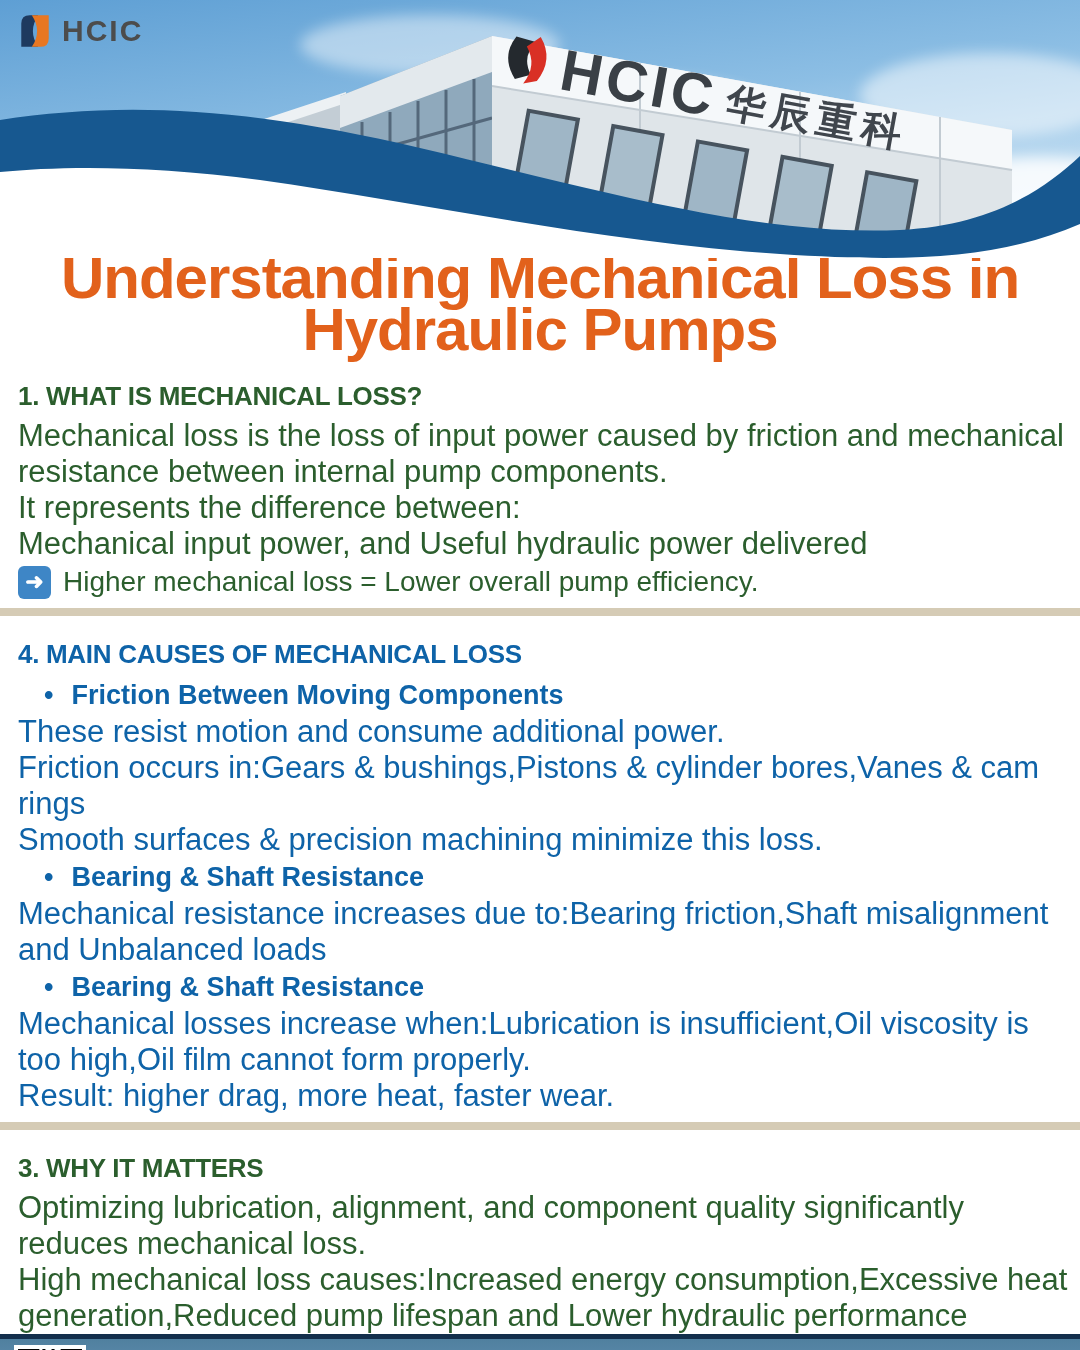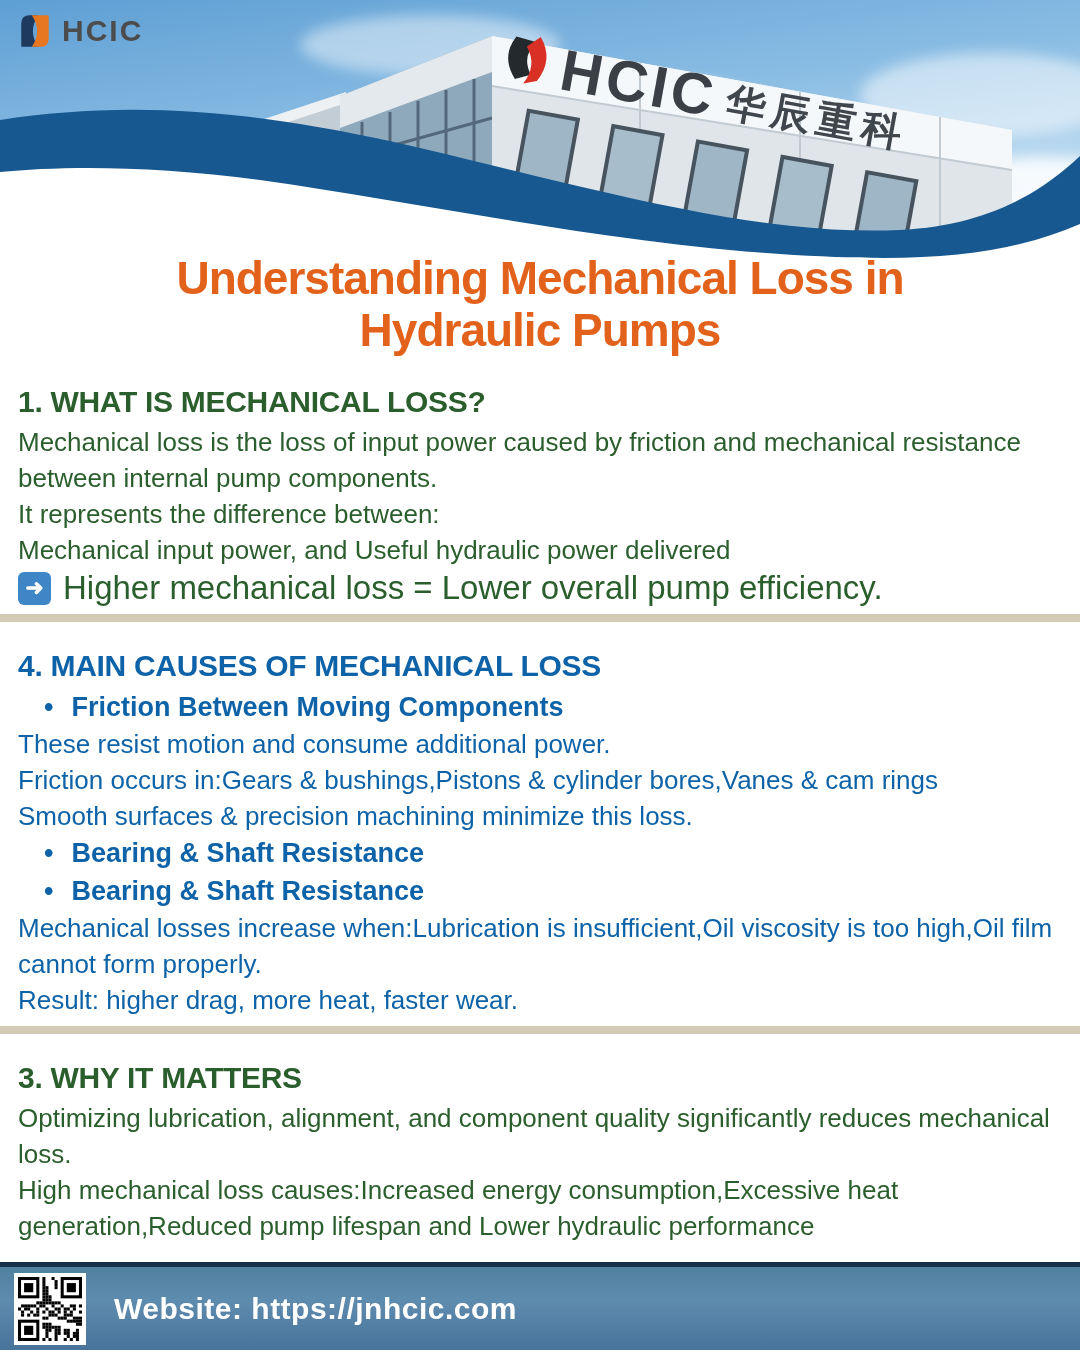--- a/index.html
+++ b/index.html
@@ -8,34 +8,34 @@
 
   
   .hero { position:relative; width:1080px; height:258px; flex:0 0 auto; }
   .hero svg.scene { display:block; }
   .logo { position:absolute; top:12px; left:16px; display:flex; align-items:center; gap:8px; }
   .logo-mark { width:38px; height:38px; display:inline-block; }
   .logo-text { font-size:30px; font-weight:bold; color:#4c4c4c; letter-spacing:2px; }
 
   
   .title { margin:-6px 30px 2px; text-align:center; color:#E2611B; font-weight:bold;
-           font-size:46px; line-height:52px; letter-spacing:-1px; }
+           font-size:60px; line-height:52px; letter-spacing:-1px; }
 
   
   .section { padding:0 12px 0 18px; }
-  .section h2 { font-size:30px; line-height:40px; margin:24px 0 2px; letter-spacing:-0.3px; }
-  .section p  { font-size:26px; line-height:36px; }
+  .section h2 { font-size:26px; line-height:40px; margin:18px 0 2px; letter-spacing:-0.3px; }
+  .section p  { font-size:31px; line-height:36px; }
   .green h2, .green p, .green .callout-text { color:#2B5E2D; }
   .blue  h2, .blue  p { color:#0E63A8; }
 
   .callout { display:flex; align-items:center; gap:12px; margin-top:2px; }
   .arrow-badge { flex:0 0 auto; width:33px; height:33px; border-radius:6px; background:#3E86C6;
                  color:#fff; display:flex; align-items:center; justify-content:center;
                  font-size:22px; font-weight:bold; }
-  .callout-text { font-size:33px; line-height:36px; }
+  .callout-text { font-size:28px; line-height:36px; }
 
   .sub { display:flex; align-items:baseline; color:#0E63A8; font-weight:bold;
          font-size:27px; line-height:38px; }
   .sub .dot { margin:0 18px 0 26px; font-size:27px; }
 
   .divider { height:8px; background:#D5CBB5; margin-top:8px; flex:0 0 auto; }
 
   
   .footer { margin-top:auto; flex:0 0 auto; height:88px; width:1080px;
             border-top:5px solid #132F4C;
@@ -160,20 +160,21 @@
       <span>Friction Between Moving Components</span>
     </div>
     <p>These resist motion and consume additional power.</p>
     <p>Friction occurs in:Gears &amp; bushings,Pistons &amp; cylinder bores,Vanes &amp; cam rings</p>
     <p>Smooth surfaces &amp; precision machining minimize this loss.</p>
 
     <div class="sub">
       <span class="dot">•</span>
       <span>Bearing &amp; Shaft Resistance</span>
     </div>
+    <p>Mechanical resistance increases due to:Bearing friction,Shaft misalignment and Unbalanced loads</p>
 
     <div class="sub">
       <span class="dot">•</span>
       <span>Bearing &amp; Shaft Resistance</span>
     </div>
     <p>Mechanical losses increase when:Lubrication is insufficient,Oil viscosity is too high,Oil film cannot form properly.</p>
     <p>Result: higher drag, more heat, faster wear.</p>
   </div>
 
   <div class="divider"></div>

